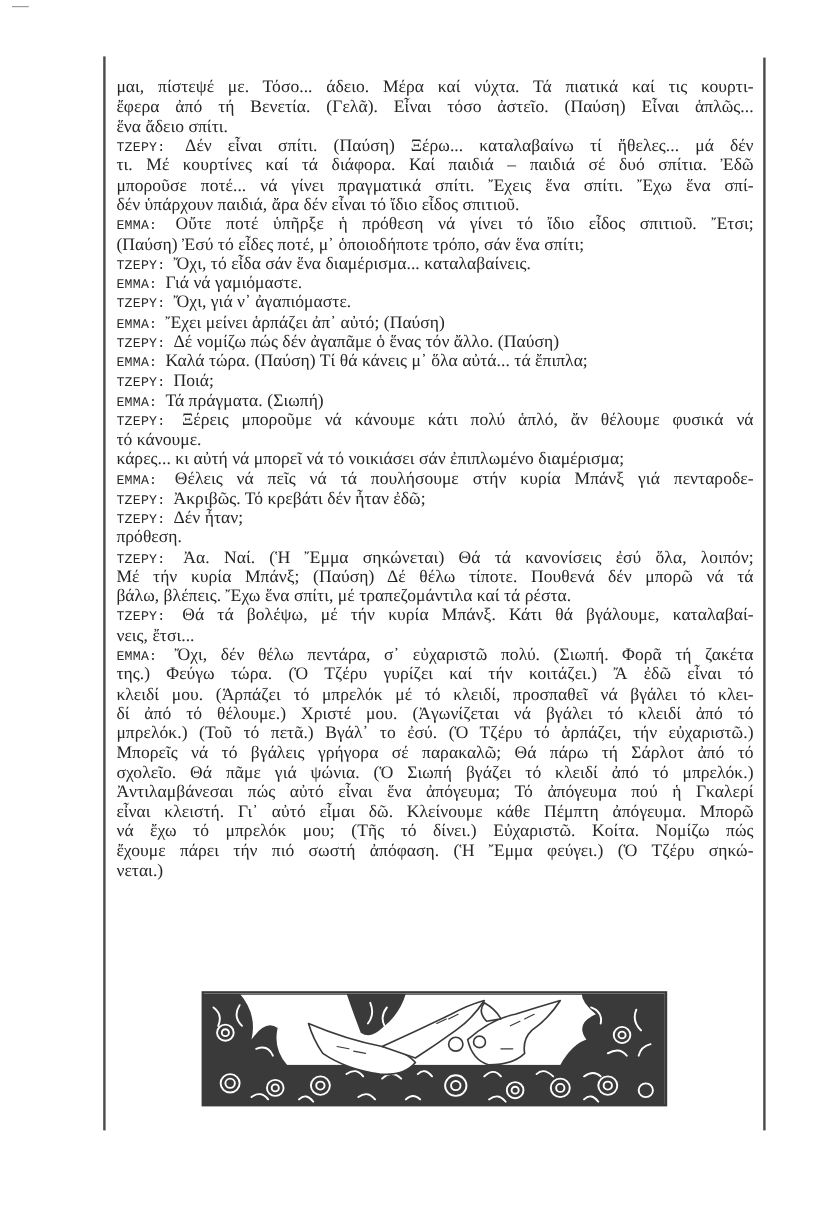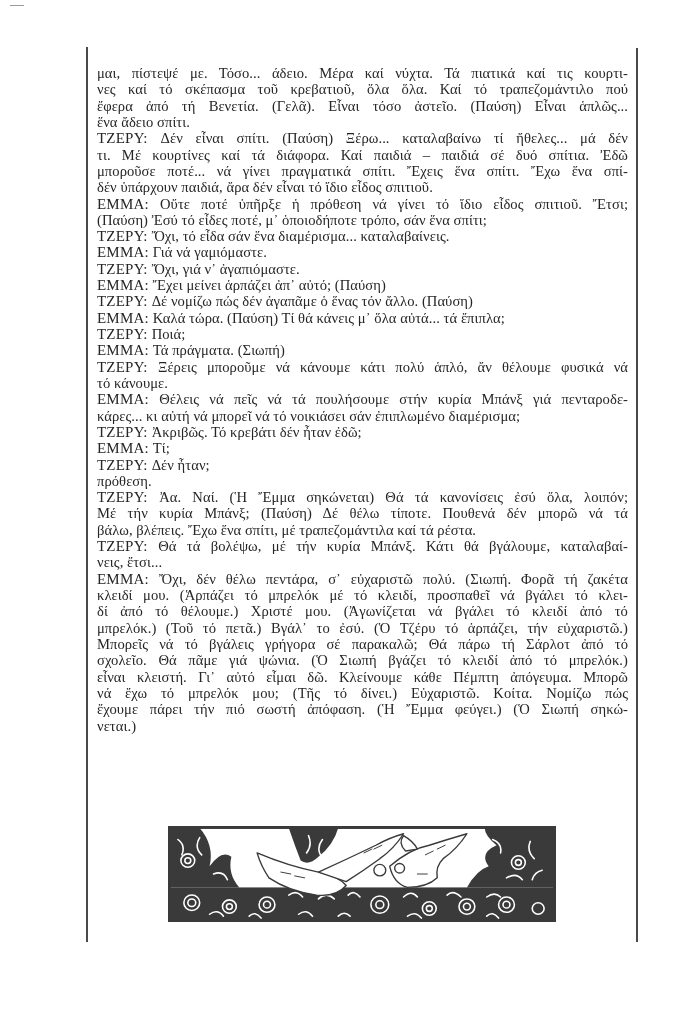--- a/index.html
+++ b/index.html
@@ -45,23 +45,24 @@
     top: 37px;
     width: 531px;
     font-family: "Liberation Serif", "DejaVu Serif", serif;
     font-size: 14.6px;
     line-height: 16.32px;
     text-align: justify;
     letter-spacing: 0.05px;
     margin-top: 28px;
   }
   .speaker {
-    font-size: 15px;
+    font-size: 11px;
     letter-spacing: 0.2px;
     text-transform: uppercase;
+    font-family: Liberation Mono, monospace;
   }
   .stage {
   }
   .line {
     display: block;
     text-align: justify;
     text-align-last: justify;
     white-space: nowrap;
     overflow: visible;
     height: 16.32px;
@@ -88,59 +89,59 @@
 </style>
 </head>
 <body>
 
 <div class="scan-mark"></div>
 <div class="rule-left"></div>
 <div class="rule-right"></div>
 
 <div class="text-block" id="text-block">
     <span class="line"><span>μαι, πίστεψέ με. Τόσο... άδειο. Μέρα καί νύχτα. Τά πιατικά καί τις κουρτι-</span></span>
-    <span class="line"><span>νες καί τό σκέπασμα τοῦ κρεβατιοῦ, ὅλα ὅλα. Καί τό τραπεζομάντιλο πού</span></span>
     <span class="line"><span>ἔφερα ἀπό τή Βενετία. (</span><span class="stage">Γελᾶ</span><span>). Εἶναι τόσο ἀστεῖο. (</span><span class="stage">Παύση</span><span>) Εἶναι ἁπλῶς...</span></span>
     <span class="line last"><span>ἕνα ἄδειο σπίτι.</span></span>
     <span class="line"><span class="speaker">ΤΖΕΡΥ: </span><span>Δέν εἶναι σπίτι. (</span><span class="stage">Παύση</span><span>) Ξέρω... καταλαβαίνω τί ἤθελες... μά δέν</span></span>
     <span class="line"><span>τι. Μέ κουρτίνες καί τά διάφορα. Καί παιδιά  – παιδιά σέ δυό σπίτια. Ἐδῶ</span></span>
     <span class="line"><span>μποροῦσε ποτέ... νά γίνει πραγματικά σπίτι. Ἔχεις ἕνα σπίτι. Ἔχω ἕνα σπί-</span></span>
     <span class="line last"><span>δέν ὑπάρχουν παιδιά, ἄρα δέν εἶναι τό ἴδιο εἶδος σπιτιοῦ.</span></span>
     <span class="line"><span class="speaker">ΕΜΜΑ: </span><span>Οὔτε ποτέ ὑπῆρξε ἡ πρόθεση νά γίνει τό ἴδιο εἶδος σπιτιοῦ. Ἔτσι;</span></span>
     <span class="line last"><span>(</span><span class="stage">Παύση</span><span>) Ἐσύ τό εἶδες ποτέ, μ᾿ ὁποιοδήποτε τρόπο, σάν ἕνα σπίτι;</span></span>
     <span class="line last"><span class="speaker">ΤΖΕΡΥ: </span><span>Ὄχι, τό εἶδα σάν ἕνα διαμέρισμα... καταλαβαίνεις.</span></span>
     <span class="line last"><span class="speaker">ΕΜΜΑ: </span><span>Γιά νά γαμιόμαστε.</span></span>
     <span class="line last"><span class="speaker">ΤΖΕΡΥ: </span><span>Ὄχι, γιά ν᾿ ἀγαπιόμαστε.</span></span>
     <span class="line last"><span class="speaker">ΕΜΜΑ: </span><span>Ἔχει μείνει ἁρπάζει ἀπ᾿ αὐτό; (</span><span class="stage">Παύση</span><span>)</span></span>
     <span class="line last"><span class="speaker">ΤΖΕΡΥ: </span><span>Δέ νομίζω πώς δέν ἀγαπᾶμε ὁ ἕνας τόν ἄλλο. (</span><span class="stage">Παύση</span><span>)</span></span>
     <span class="line last"><span class="speaker">ΕΜΜΑ: </span><span>Καλά τώρα. (</span><span class="stage">Παύση</span><span>) Τί θά κάνεις μ᾿ ὅλα αὐτά... τά ἔπιπλα;</span></span>
     <span class="line last"><span class="speaker">ΤΖΕΡΥ: </span><span>Ποιά;</span></span>
     <span class="line last"><span class="speaker">ΕΜΜΑ: </span><span>Τά πράγματα. (</span><span class="stage">Σιωπή</span><span>)</span></span>
     <span class="line"><span class="speaker">ΤΖΕΡΥ: </span><span>Ξέρεις μποροῦμε νά κάνουμε κάτι πολύ ἁπλό, ἄν θέλουμε φυσικά νά</span></span>
     <span class="line last"><span>τό κάνουμε.</span></span>
+    <span class="line last"><span>κάρες... κι αὐτή νά μπορεῖ νά τό νοικιάσει σάν ἐπιπλωμένο διαμέρισμα;</span></span>
     <span class="line"><span class="speaker">ΕΜΜΑ: </span><span>Θέλεις νά πεῖς νά τά πουλήσουμε στήν κυρία Μπάνξ γιά πενταροδε-</span></span>
-    <span class="line last"><span>κάρες... κι αὐτή νά μπορεῖ νά τό νοικιάσει σάν ἐπιπλωμένο διαμέρισμα;</span></span>
     <span class="line last"><span class="speaker">ΤΖΕΡΥ: </span><span>Ἀκριβῶς. Τό κρεβάτι δέν ἦταν ἐδῶ;</span></span>
-    <span class="line last"><span class="speaker">ΕΜΜΑ: </span><span>Τί;</span></span>
     <span class="line last"><span class="speaker">ΤΖΕΡΥ: </span><span>Δέν ἦταν;</span></span>
     <span class="line last"><span>πρόθεση.</span></span>
     <span class="line"><span class="speaker">ΤΖΕΡΥ: </span><span>Ἀα. Ναί. (</span><span class="stage">Ἡ Ἔμμα σηκώνεται</span><span>) Θά τά κανονίσεις ἐσύ ὅλα, λοιπόν;</span></span>
     <span class="line"><span>Μέ τήν κυρία Μπάνξ; (</span><span class="stage">Παύση</span><span>) Δέ θέλω τίποτε. Πουθενά δέν μπορῶ νά τά</span></span>
     <span class="line last"><span>βάλω, βλέπεις. Ἔχω ἕνα σπίτι, μέ τραπεζομάντιλα καί τά ρέστα.</span></span>
     <span class="line"><span class="speaker">ΤΖΕΡΥ: </span><span>Θά τά βολέψω, μέ τήν κυρία Μπάνξ. Κάτι θά βγάλουμε, καταλαβαί-</span></span>
     <span class="line last"><span>νεις, ἔτσι...</span></span>
     <span class="line"><span class="speaker">ΕΜΜΑ: </span><span>Ὄχι, δέν θέλω </span><span class="stage">πεντάρα</span><span>, σ᾿ εὐχαριστῶ πολύ. (</span><span class="stage">Σιωπή. Φορᾶ τή ζακέτα</span></span>
+    <span class="line"><span class="stage">της.</span><span>) Φεύγω τώρα. (</span><span class="stage">Ὁ Τζέρυ γυρίζει καί τήν κοιτάζει.</span><span>) Ἄ ἐδῶ εἶναι τό</span></span>
     <span class="line"><span>κλειδί μου. (</span><span class="stage">Ἁρπάζει τό μπρελόκ μέ τό κλειδί, προσπαθεῖ νά βγάλει τό κλει-</span></span>
     <span class="line"><span class="stage">δί ἀπό τό θέλουμε.</span><span>) Χριστέ μου. (</span><span class="stage">Ἀγωνίζεται νά βγάλει τό κλειδί ἀπό τό</span></span>
     <span class="line"><span class="stage">μπρελόκ.</span><span>) (</span><span class="stage">Τοῦ τό πετᾶ.</span><span>) Βγάλ᾿ το ἐσύ. (</span><span class="stage">Ὁ Τζέρυ τό ἁρπάζει, τήν εὐχαριστῶ.</span><span>)</span></span>
     <span class="line"><span>Μπορεῖς νά τό βγάλεις γρήγορα σέ παρακαλῶ; Θά πάρω τή Σάρλοτ  ἀπό τό</span></span>
     <span class="line"><span>σχολεῖο. Θά πᾶμε γιά ψώνια. (</span><span class="stage">Ὁ Σιωπή βγάζει τό κλειδί ἀπό τό μπρελόκ.</span><span>)</span></span>
+    <span class="line"><span>Ἀντιλαμβάνεσαι πώς αὐτό εἶναι ἕνα ἀπόγευμα; Τό ἀπόγευμα πού ἡ Γκαλερί</span></span>
     <span class="line"><span>εἶναι κλειστή. Γι᾿ αὐτό εἶμαι δῶ. Κλείνουμε κάθε Πέμπτη ἀπόγευμα. Μπορῶ</span></span>
     <span class="line"><span>νά ἔχω τό μπρελόκ μου; (</span><span class="stage">Τῆς τό δίνει.</span><span>) Εὐχαριστῶ. Κοίτα. Νομίζω πώς</span></span>
-    <span class="line"><span>ἔχουμε πάρει τήν πιό σωστή ἀπόφαση. (</span><span class="stage">Ἡ Ἔμμα φεύγει.</span><span>) (</span><span class="stage">Ὁ Σιωπή σηκώ-</span></span>
+    <span class="line"><span>ἔχουμε πάρει τήν πιό σωστή ἀπόφαση. (</span><span class="stage">Ἡ Ἔμμα φεύγει.</span><span>) (</span><span class="stage">Ὁ Τζέρυ σηκώ-</span></span>
     <span class="line last"><span class="stage">νεται.</span><span>)</span></span>
   </div>
 
 <div class="woodcut">
   <svg viewBox="0 0 388 96" preserveAspectRatio="none" xmlns="http://www.w3.org/2000/svg">
     <rect x="0" y="0" width="388" height="96" fill="#ffffff"></rect>
 
     <g fill="#3a3a3a">
       <rect x="0" y="62" width="388" height="34"></rect>
 

